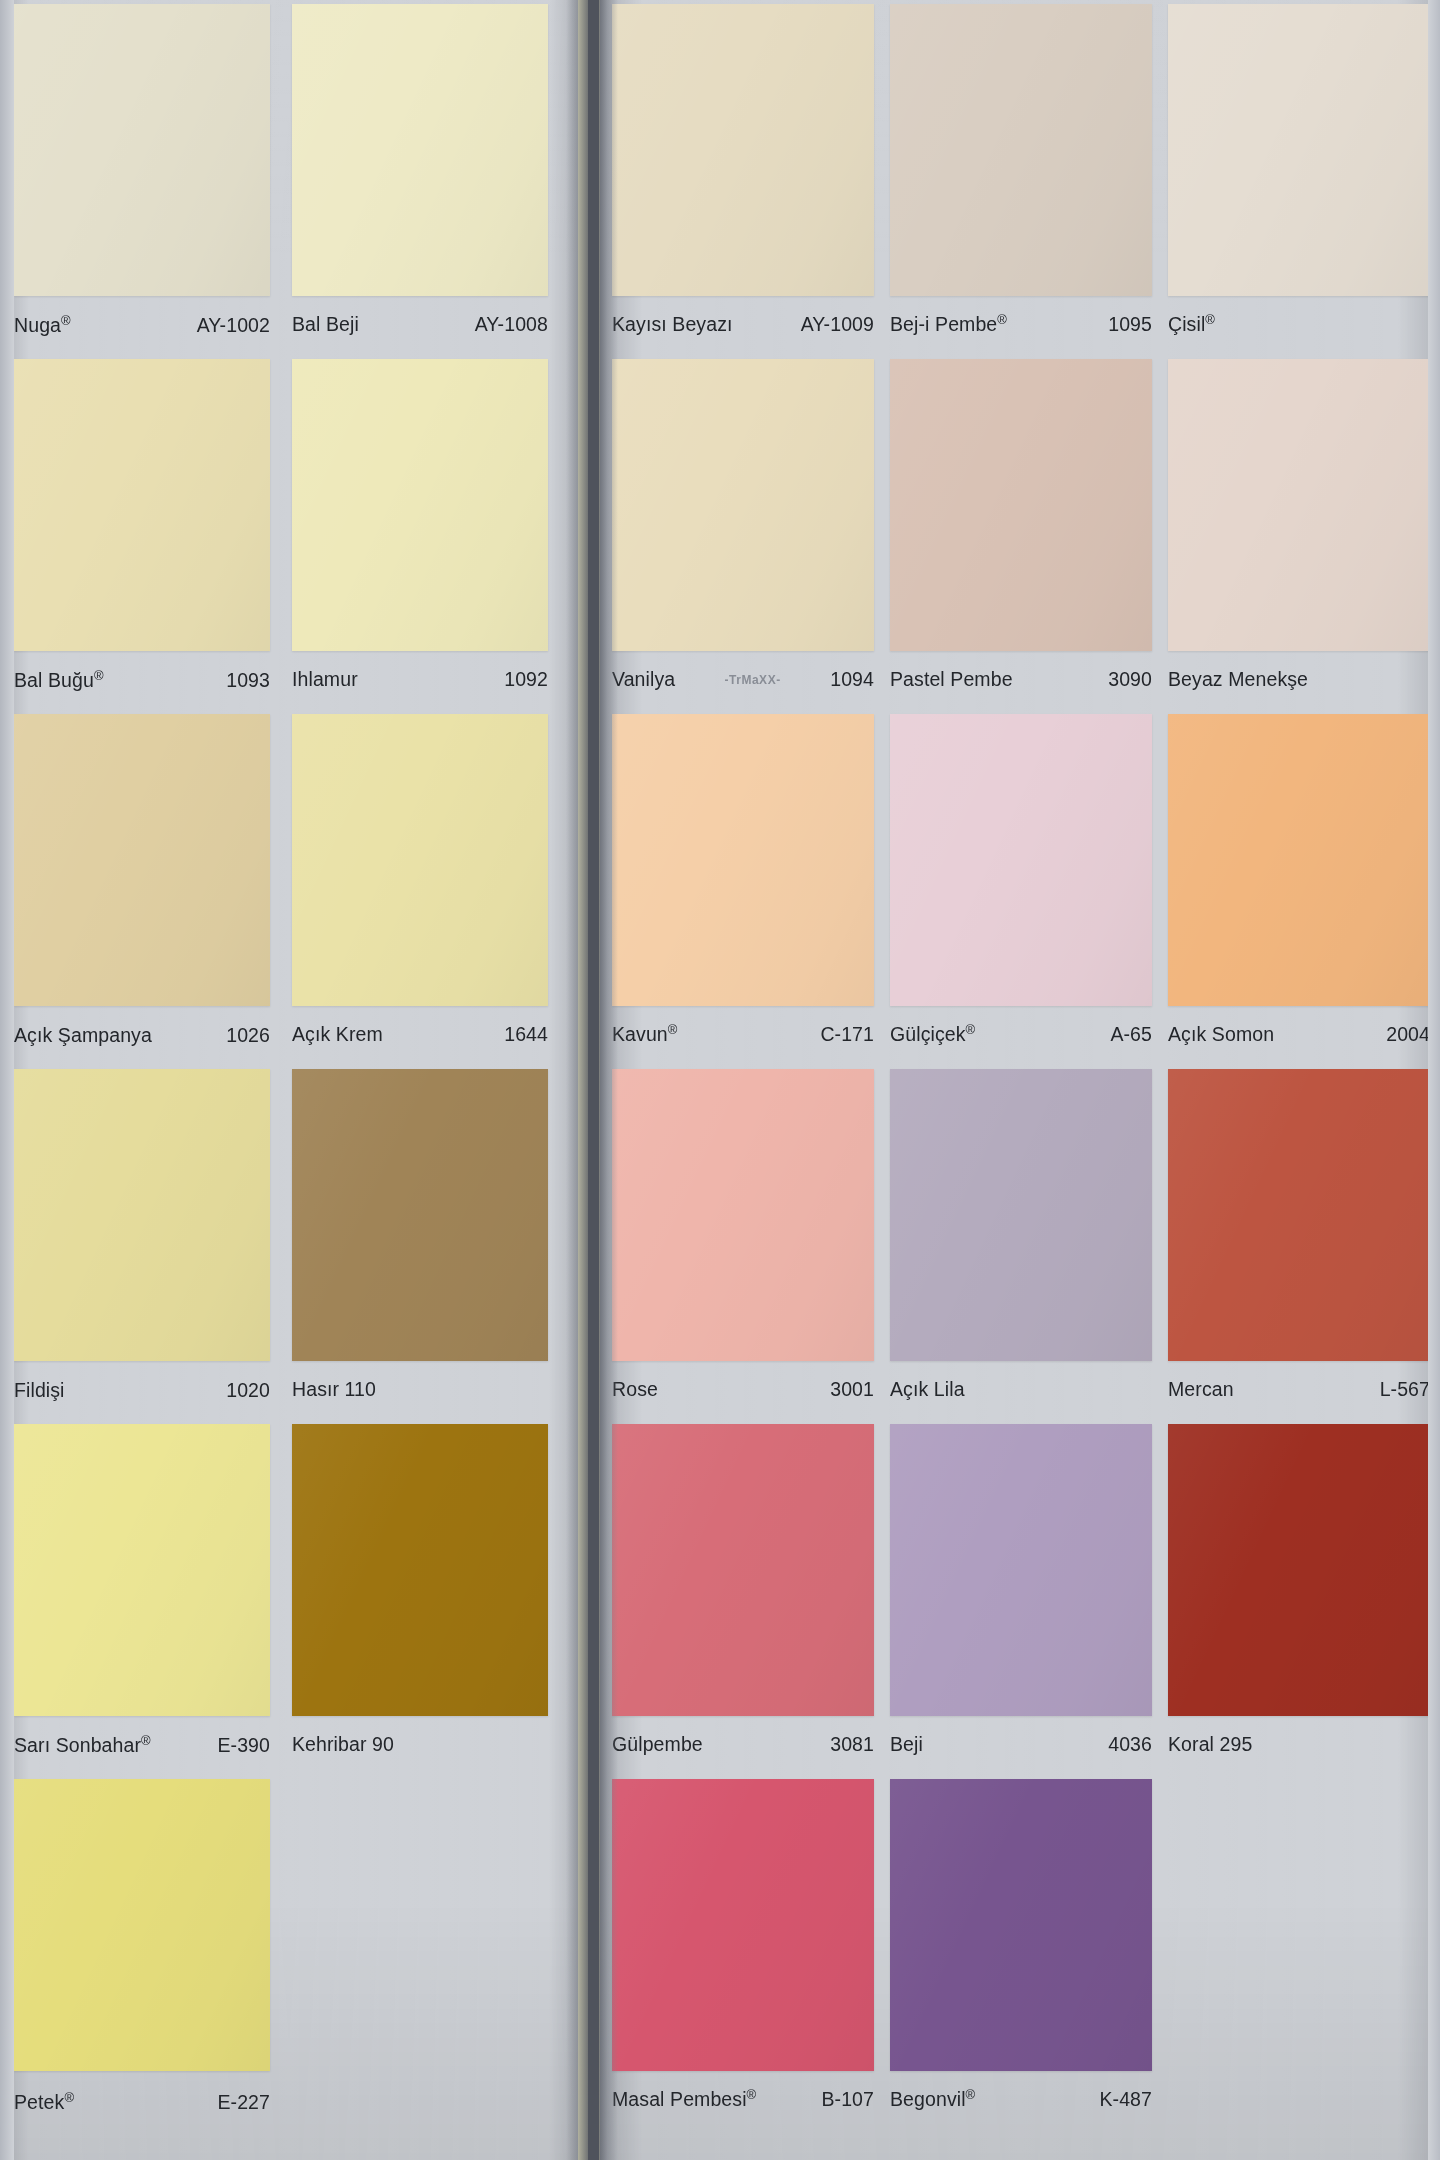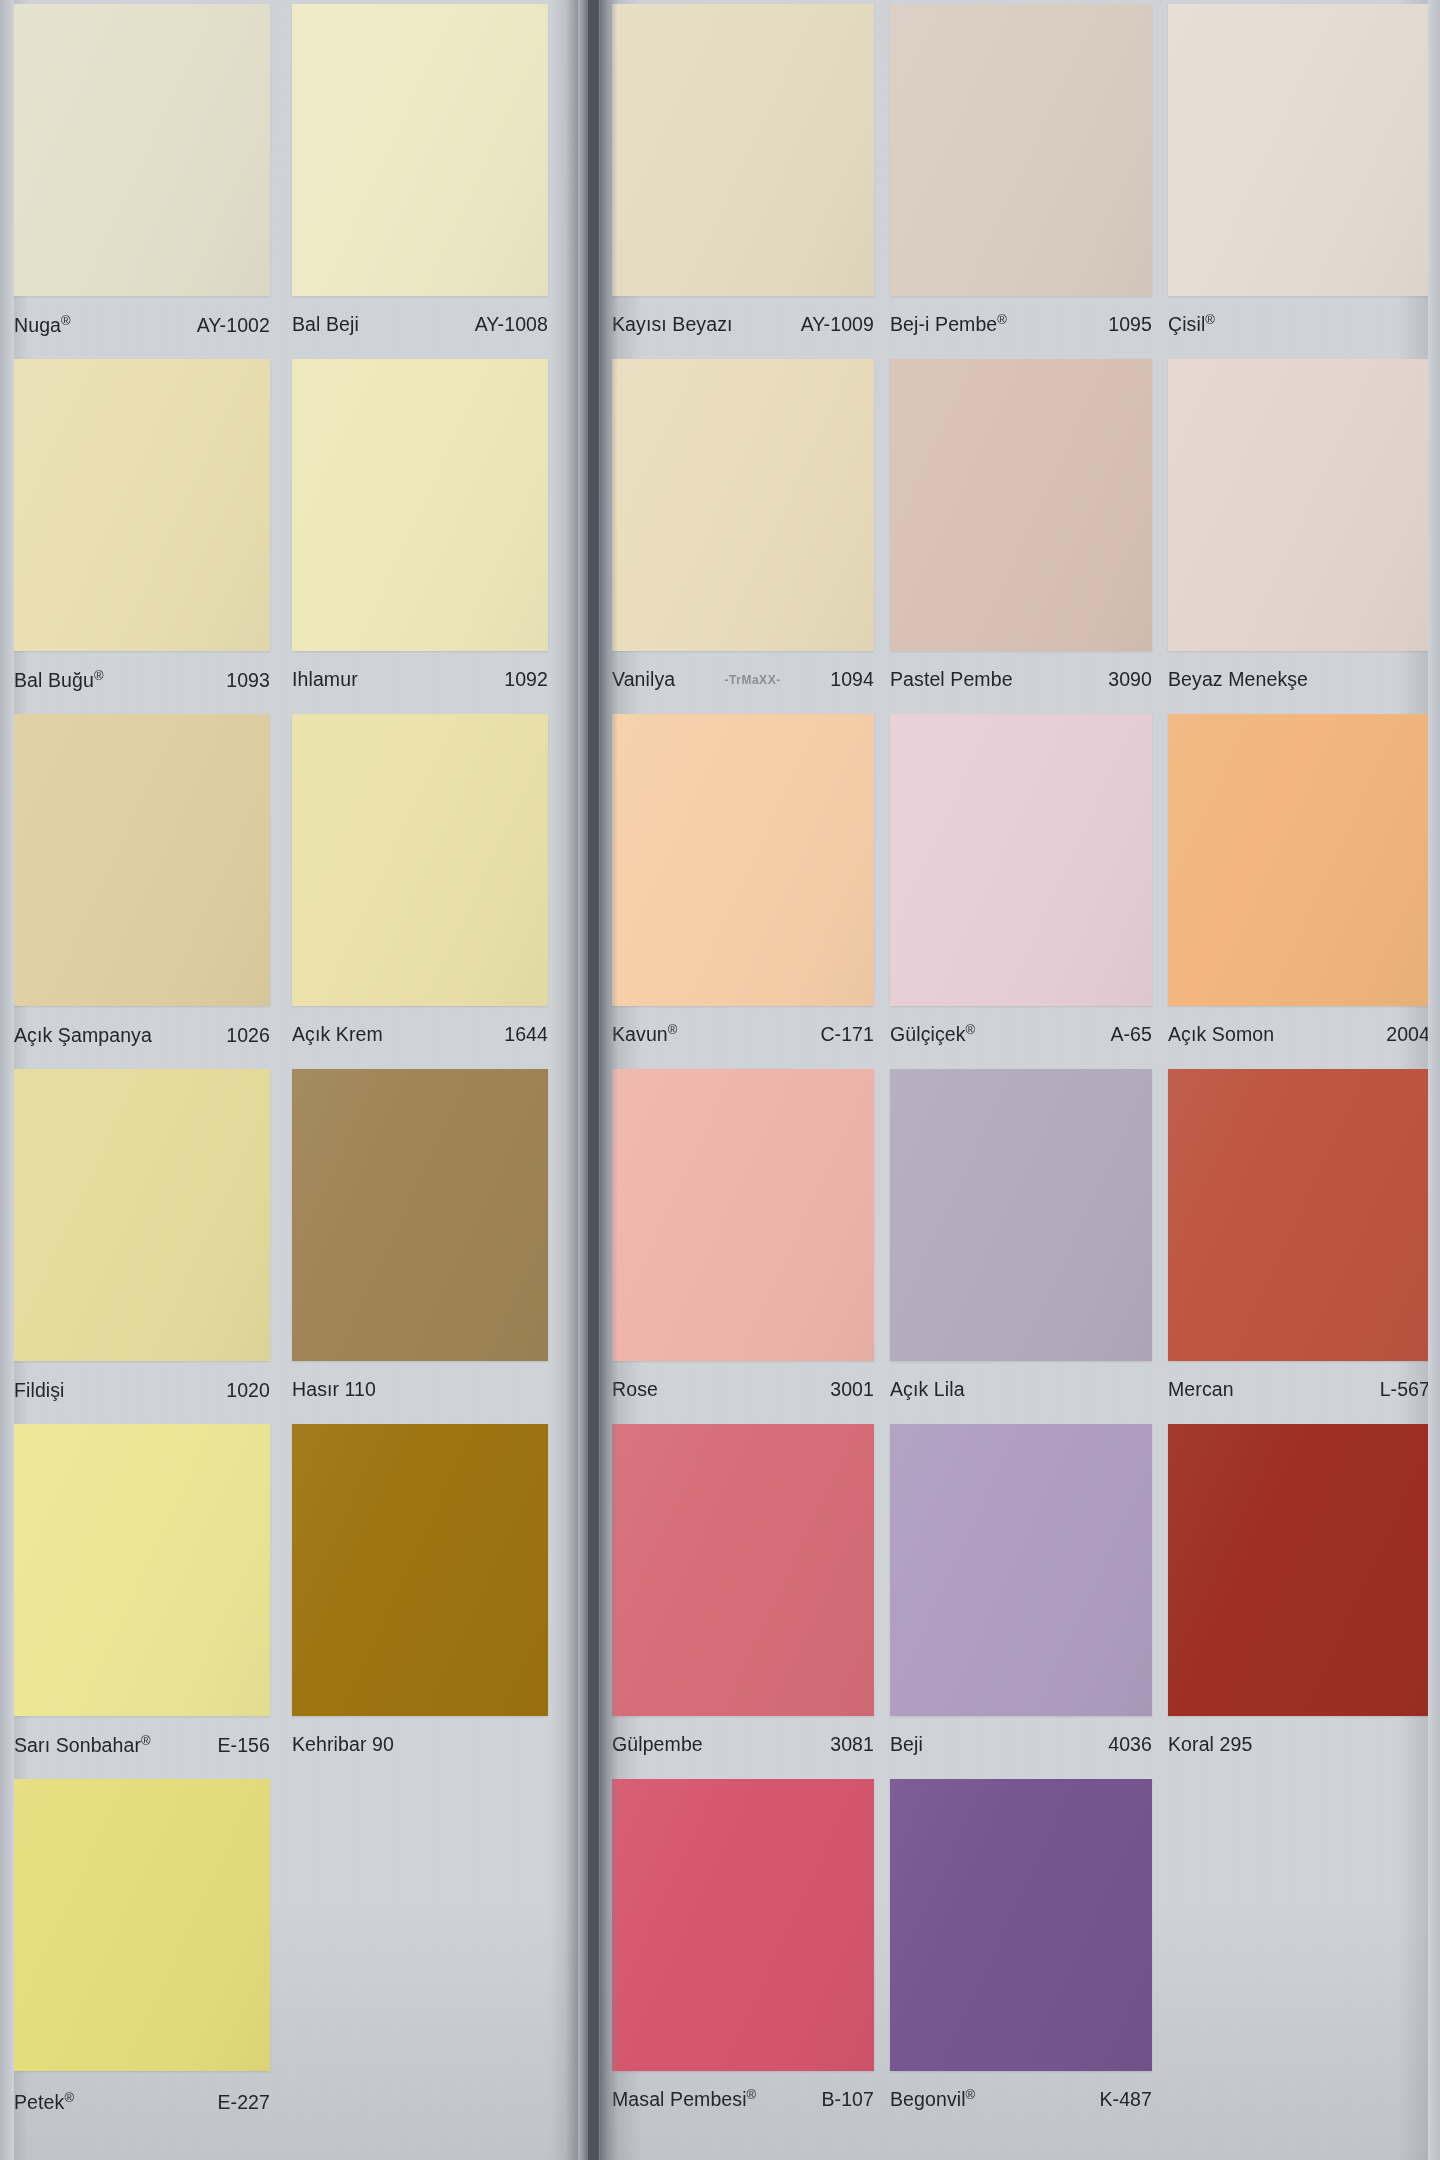--- a/index.html
+++ b/index.html
@@ -9,21 +9,21 @@
     background: #c9ccd1;
   }
   body {
     font-family: "Liberation Sans", sans-serif;
   }
   #page {
     position: relative;
     width: 1440px;
     height: 2160px;
     overflow: hidden;
-    background: #ffffff;
+    background: #fef9c3;
   }
 
   
   .sheet {
     position: absolute;
     top: 0;
     height: 2160px;
     background: #cfd2d7;
   }
   .sheet-left  { left: 0;    width: 578px; }
@@ -222,21 +222,21 @@
         <div class="chip" title="Hasır 110" style="background: rgb(160, 132, 87);"></div>
         <div class="caption">
           <span class="c-name">Hasır 110</span>
           <span class="c-code"></span>
         </div>
       </div>
       <div class="cell">
         <div class="chip" title="Sarı Sonbahar" style="background: rgb(236, 230, 149);"></div>
         <div class="caption">
           <span class="c-name">Sarı Sonbahar<span class="reg">®</span></span>
-          <span class="c-code">E-156</span>
+          <span class="c-code">E-390</span>
         </div>
       </div>
       <div class="cell">
         <div class="chip" title="Kehribar 90" style="background: rgb(157, 116, 16);"></div>
         <div class="caption">
           <span class="c-name">Kehribar 90</span>
           <span class="c-code"></span>
         </div>
       </div>
       <div class="cell">

